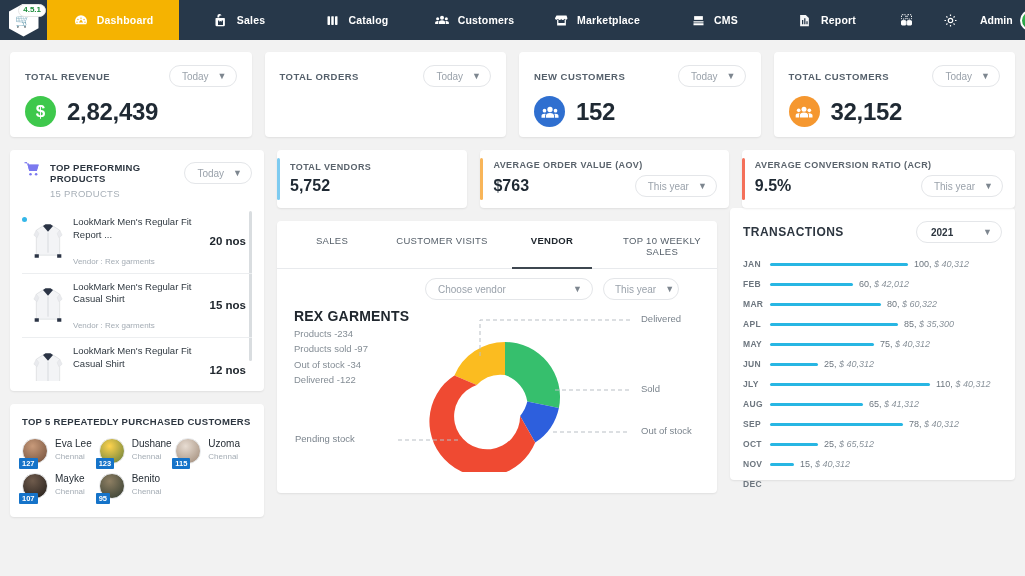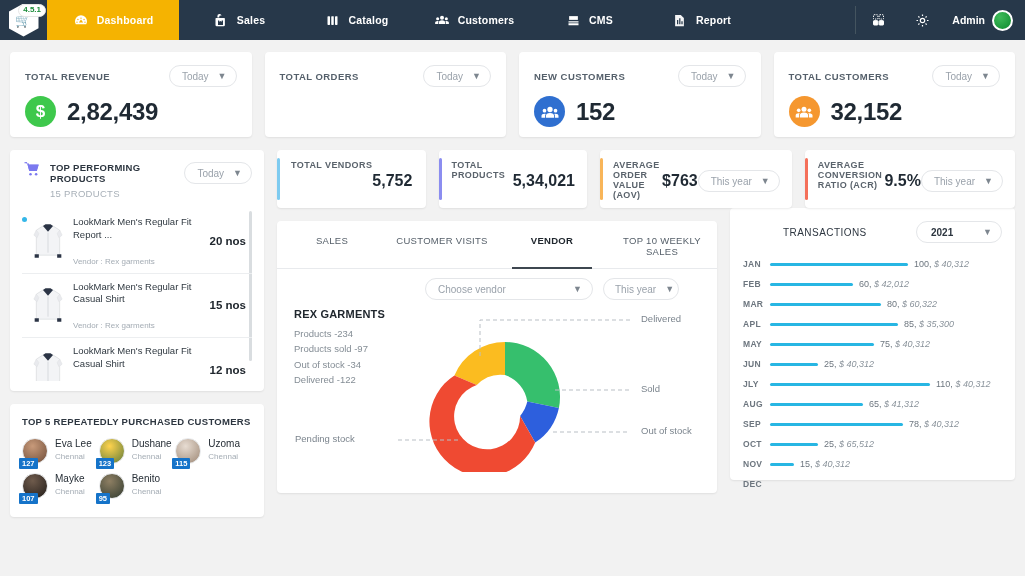--- a/index.html
+++ b/index.html
@@ -110,46 +110,46 @@
   .cust-grid { display: flex; flex-wrap: wrap; margin-top: 11px; }
   .cust { width: 33.33%; display: flex; gap: 7px; margin-bottom: 9px; position: relative; }
   .cust-av { width: 26px; height: 26px; border-radius: 50%; flex: none; position: relative; border:1px solid #e8eaec; }
   .cust-rank { position: absolute; bottom: -6px; left: -4px; background: #1573c9; color: #fff; font-size: 7.5px; font-weight: bold; padding: 1px 3px; border-radius: 1px; }
   .cust-name { font-size: 10px; color: #262e36; line-height: 1.15; }
   .cust-city { font-size: 8px; color: #a4acb4; margin-top: 2px; }
 
   
   .mini-row { display: flex; gap: 13px; }
   .mini { flex: 1; background: #fff; border-radius: 4px; box-shadow: 0 1px 2px rgba(0,0,0,.08);
-          padding: 10px 12px 11px 13px; position: relative; height: 58px; display:flex; flex-direction:row; justify-content:center;}
+          padding: 10px 12px 11px 13px; position: relative; height: 58px; display:flex; flex-direction:column; justify-content:center;}
   .mini-bar { position: absolute; left: 0; top: 8px; bottom: 8px; width: 3px; border-radius: 2px; }
   .mini-label { font-size: 9px; font-weight: bold; color: #5a636c; letter-spacing: .4px; }
   .mini-bottom { display:flex; align-items:center; justify-content: space-between; margin-top: 5px; }
   .mini-value { font-size: 16px; font-weight: bold; color: #1f2933; }
 
   
   .tabs-card { margin-top: 13px; height: 272px; display: flex; flex-direction: column; }
   .tabs { display: flex; border-bottom: 1px solid #e8eaed; }
   .tab { flex: 1; text-align: center; font-size: 9.5px; color: #56606a; letter-spacing: .3px;
          padding: 14px 0 11px 0; position: relative; }
   .tab.active { color: #20272e; font-weight: bold; }
   .tab.active::after { content:""; position:absolute; left: 14%; right: 14%; bottom: -1px; height: 2px; background: #3e4750; }
   .vendor-filters { display: flex; gap: 10px; justify-content: center; padding: 9px 0 0 0; padding-left: 110px;}
   .sel-wide { width: 168px; justify-content: space-between; padding: 0 10px 0 12px; }
   .sel-narrow { width: 76px; justify-content: space-between; padding: 0 9px 0 11px; }
   .chart-area { flex: 1; position: relative; }
-  .rex-title { position: absolute; left: 17px; top: 8px; font-size: 11px; font-weight: bold; color: #20272e; letter-spacing: .2px; }
+  .rex-title { position: absolute; left: 17px; top: 8px; font-size: 14px; font-weight: bold; color: #20272e; letter-spacing: .2px; }
   .rex-stats { position: absolute; left: 17px; top: 26px; font-size: 9.5px; color: #848d95; line-height: 1.62; }
   .donut-wrap { position: absolute; left: 118px; top: 2px; }
   .lbl { position: absolute; font-size: 9.5px; color: #7b848d; }
 
   
   .trans-card { padding: 13px 13px 10px 13px; height: 272px; }
   .trans-head { display: flex; align-items: center; justify-content: space-between; }
-  .trans-title { font-size: 10px; font-weight: normal; color: #2d3640; letter-spacing: .45px; margin-left: 40px; }
+  .trans-title { font-size: 12px; font-weight: bold; color: #2d3640; letter-spacing: .45px; }
   .trans-list { margin-top: 11px; }
   .trans-row { display: flex; align-items: center; height: 20px; }
   .tm { width: 27px; font-size: 8.5px; font-weight: bold; color: #6d767f; letter-spacing: .3px; }
   .tbar { height: 3px; background: #27b6e3; border-radius: 2px; }
   .tval { font-size: 9px; color: #6d767f; margin-left: 6px; white-space: nowrap; }
   .tval i { font-style: italic; color: #8a939b; }
 </style>
 </head>
 <body>
 
@@ -198,20 +198,29 @@
           <svg width="16" height="16" viewBox="0 0 24 24" fill="#fff">
               <circle cx="12" cy="8.5" r="3"></circle>
               <circle cx="5.5" cy="10" r="2.3"></circle>
               <circle cx="18.5" cy="10" r="2.3"></circle>
               <path d="M12 12.5c-3 0-5 1.6-5 3.6V18h10v-1.9c0-2-2-3.6-5-3.6zM5.5 13.4c-2.3 0-3.8 1.2-3.8 2.7V18H6v-1.9c0-1 .4-1.9 1.1-2.5a6 6 0 0 0-1.6-.2zm13 0c-.6 0-1.1.1-1.6.2.7.6 1.1 1.5 1.1 2.5V18h4.3v-1.9c0-1.5-1.5-2.7-3.8-2.7z"></path>
             </svg>
         </span>
         <span>Customers</span>
       </div>
 
+      <div class="navitem" style="width:125px">
+        <span class="ico">
+          <svg width="15" height="15" viewBox="0 0 24 24" fill="#fff">
+              <path d="M4 4h16l1.5 4.5a2.6 2.6 0 0 1-5 .8 2.6 2.6 0 0 1-5 0 2.6 2.6 0 0 1-5 0 2.6 2.6 0 0 1-5-.8L4 4z"></path>
+              <path d="M5 11v9h14v-9h-2v5H7v-5H5z"></path>
+            </svg>
+        </span>
+        <span>Marketplace</span>
+      </div>
 
       <div class="navitem" style="width:110px">
         <span class="ico">
           <svg width="15" height="15" viewBox="0 0 24 24" fill="#fff">
               <path d="M5 5h14v6H5z"></path>
               <path d="M4 13h16v2H4zM4 16.5h16v3H4z"></path>
             </svg>
         </span>
         <span>CMS</span>
       </div>
@@ -473,27 +482,20 @@
 
         <div class="mini-row">
           <div class="mini">
             <span class="mini-bar" style="background:#7ecbf0"></span>
             <span class="mini-label">TOTAL VENDORS</span>
             <div class="mini-bottom">
               <span class="mini-value">5,752</span>
             </div>
           </div>
 
-          <div class="mini">
-            <span class="mini-bar" style="background:#8b8df0"></span>
-            <span class="mini-label">TOTAL PRODUCTS</span>
-            <div class="mini-bottom">
-              <span class="mini-value">5,34,021</span>
-            </div>
-          </div>
 
           <div class="mini" style="flex:1.35">
             <span class="mini-bar" style="background:#f8b559"></span>
             <span class="mini-label">AVERAGE ORDER VALUE (AOV)</span>
             <div class="mini-bottom">
               <span class="mini-value">$763</span>
               <span class="pill">
                 <span>This year</span>
                 <span class="chev">▼</span>
               </span>

